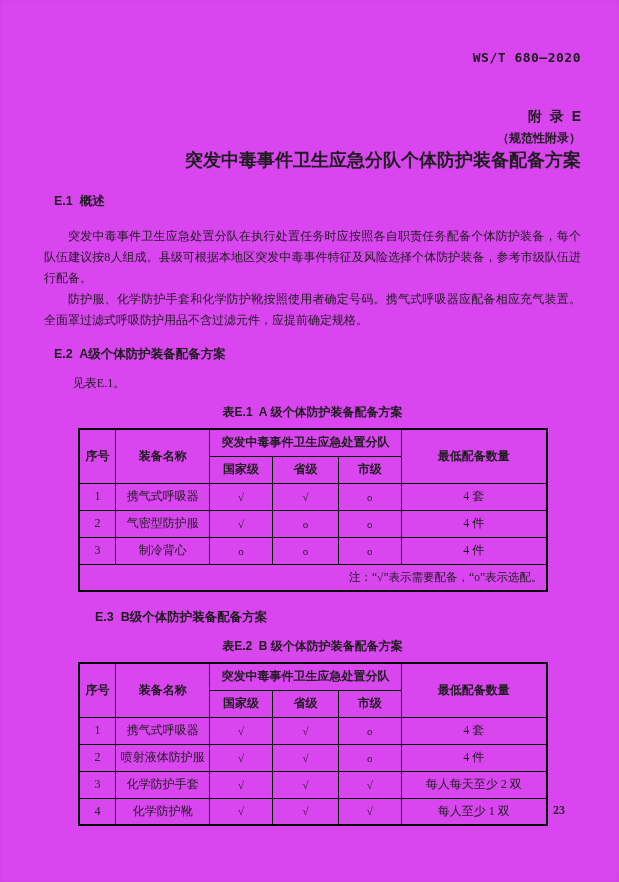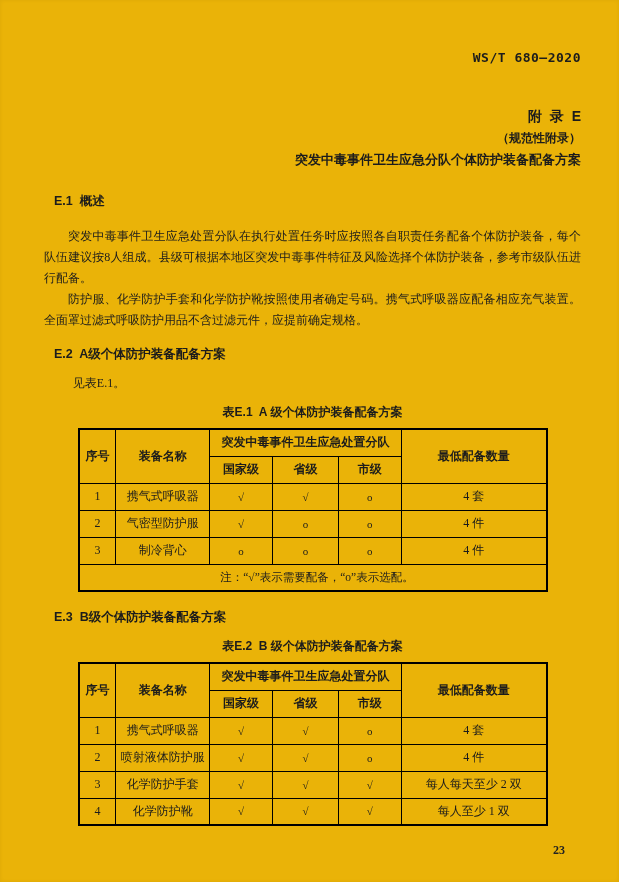--- a/index.html
+++ b/index.html
@@ -5,21 +5,21 @@
   * { box-sizing: border-box; margin: 0; padding: 0; }
   html, body { background: #e8e8e8; }
   body {
     width: 619px; height: 882px;
     font-family: "Liberation Serif", "DejaVu Serif", serif;
     color: #1c1c1c;
   }
   .page {
     position: relative;
     width: 619px; height: 882px;
-    background: #eab308;
+    background: #d946ef;
     overflow: hidden;
     padding: 50px 38px 0 44px;
     box-shadow: inset 0 0 4px rgba(0,0,0,0.06);
   }
   .doc-code {
     text-align: right;
     font-family: "DejaVu Sans Mono", "Liberation Mono", monospace;
     font-weight: bold;
     font-size: 13px;
     letter-spacing: 0.5px;
@@ -27,32 +27,32 @@
   }
   .title-block {
     margin-top: 38px;
     text-align: right;
     font-family: "Liberation Sans", sans-serif;
     font-weight: bold;
   }
   .title-line { white-space: pre; line-height: 22px; }
   .title-line.l1 { font-size: 14px; }
   .title-line.l2 { font-size: 12px; }
-  .title-line.l3 { font-size: 13px; }
+  .title-line.l3 { font-size: 18px; }
   .section-heading {
     font-family: "Liberation Sans", sans-serif;
     font-weight: bold;
     font-size: 12.5px;
     white-space: pre;
     line-height: 18px;
     padding-left: 10px;
   }
   .h-e1 { margin-top: 21px; }
   .h-e2 { margin-top: 14px; }
-  .h-e3 { margin-top: 16px; }
+  .h-e3 { margin-top: 16px; margin-left: 41px; }
   .para {
     margin-top: 16px;
     font-size: 12px;
     line-height: 21px;
     text-align: justify;
     text-indent: 2em;
   }
   .para + .para { margin-top: 0; }
   .see-table {
     margin-top: 11px;
@@ -83,34 +83,34 @@
     vertical-align: middle;
     height: 27px;
     padding: 1px 3px;
     font-weight: normal;
     overflow: hidden;
     margin-top: 22px;
   }
   table.ppe th { font-family: "Liberation Sans", sans-serif; font-weight: bold; }
   table.ppe td.mark { font-size: 11px; }
   table.ppe td.note-cell {
-    text-align: center;
+    text-align: right;
     padding-left: 12px;
     font-size: 11.5px;
   }
   col.c-seq { width: 8%; }
   col.c-name { width: 20%; }
   col.c-nat { width: 13.5%; }
   col.c-prov { width: 14%; }
   col.c-mun { width: 13.5%; }
   col.c-min { width: 31%; }
   .page-number {
     position: absolute;
     right: 54px;
-    top: 843px;
+    top: 803px;
     font-size: 12px;
     font-weight: bold;
     color: #222;
   }
 </style>
 </head>
 <body>
 
 <div class="page">
 

